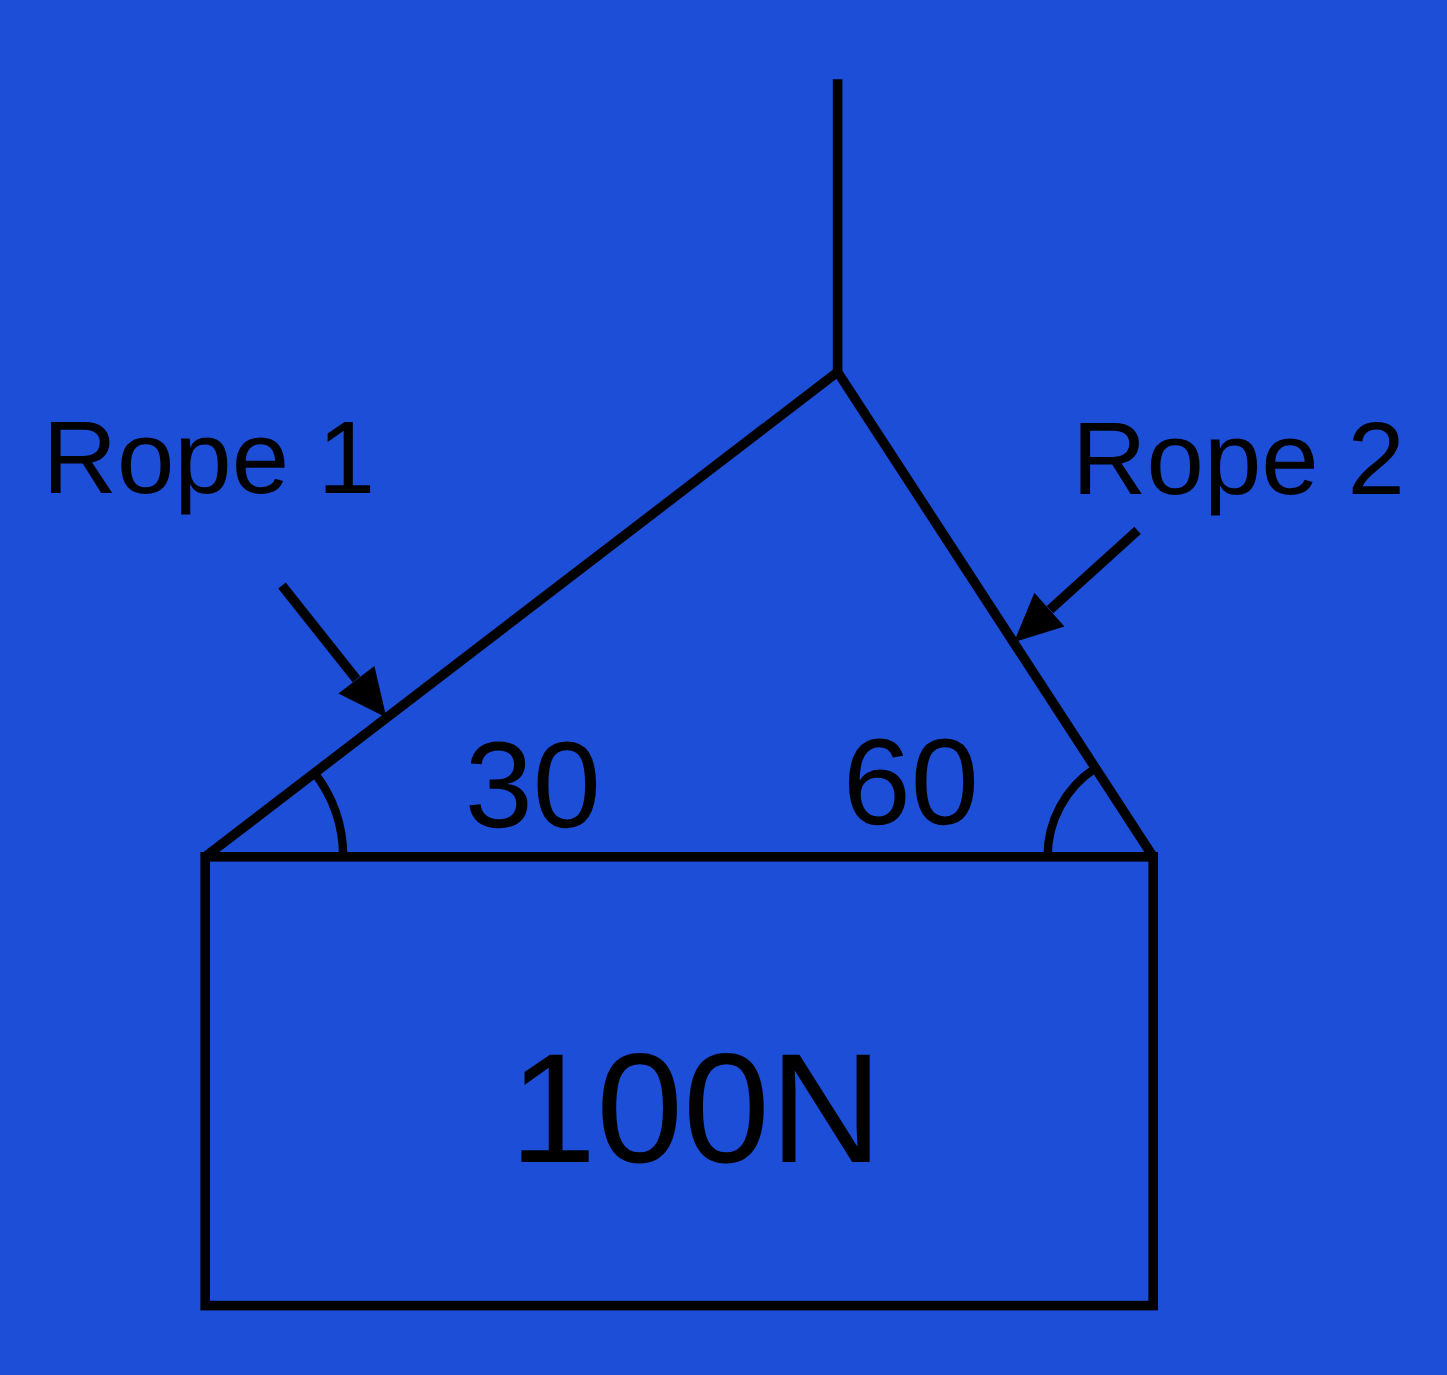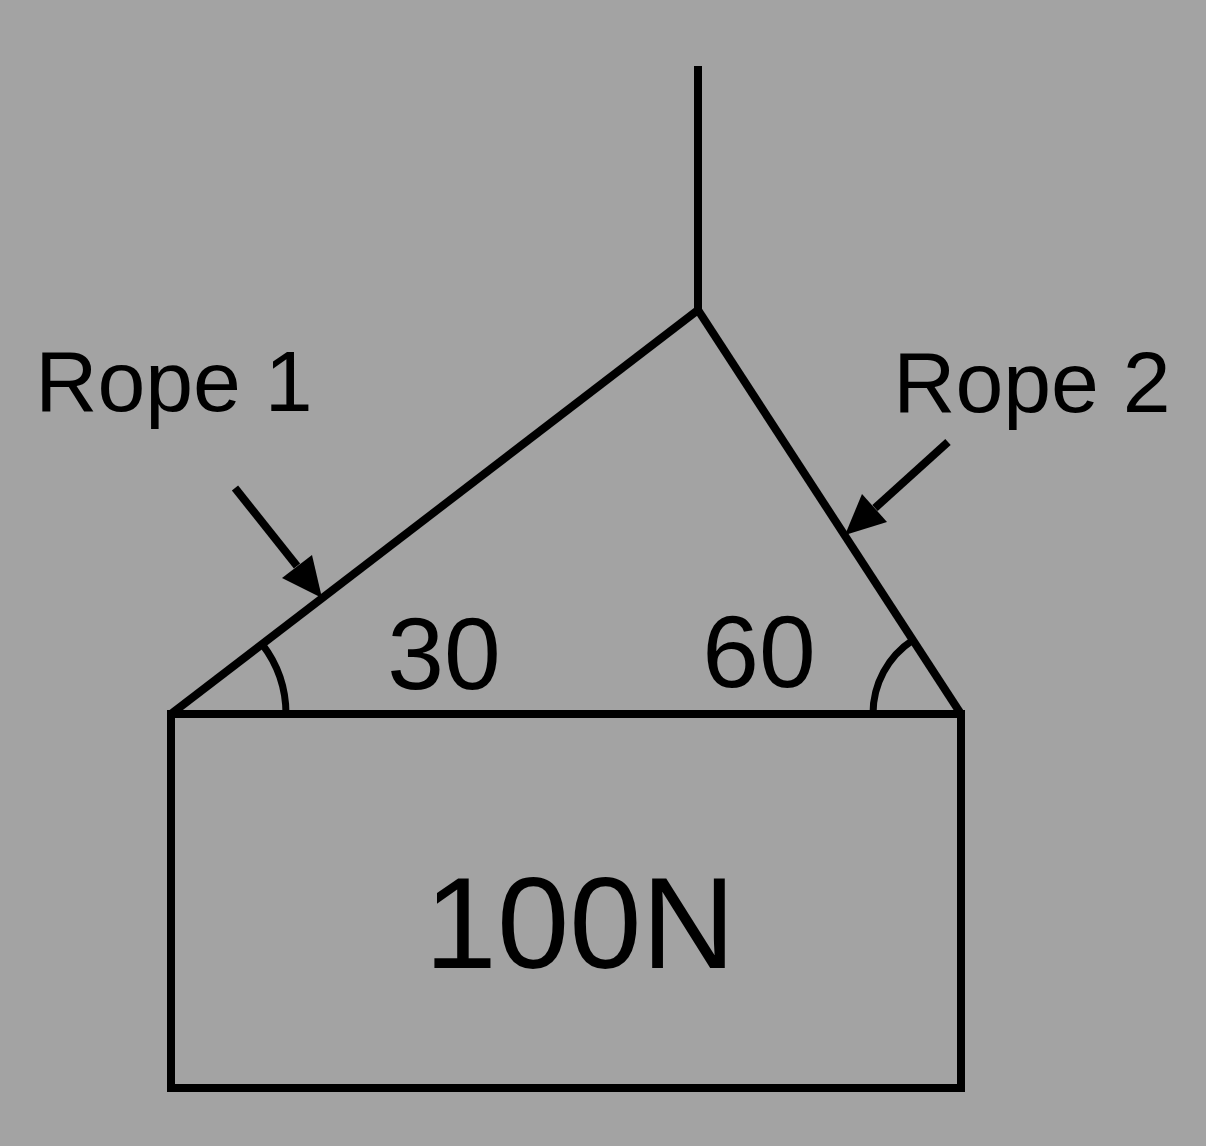--- a/index.html
+++ b/index.html
@@ -4,21 +4,21 @@
 <style>
   html, body {
     margin: 0;
     padding: 0;
     background: #ffffff;
   }
   .canvas {
     position: relative;
     width: 1206px;
     height: 1146px;
-    background: #a3a3a3;
+    background: #1d4ed8;
     overflow: hidden;
   }
   svg {
     display: block;
   }
   .diagram-line {
     stroke-width: 8;
     fill: none;
     stroke-linecap: butt;
   }

